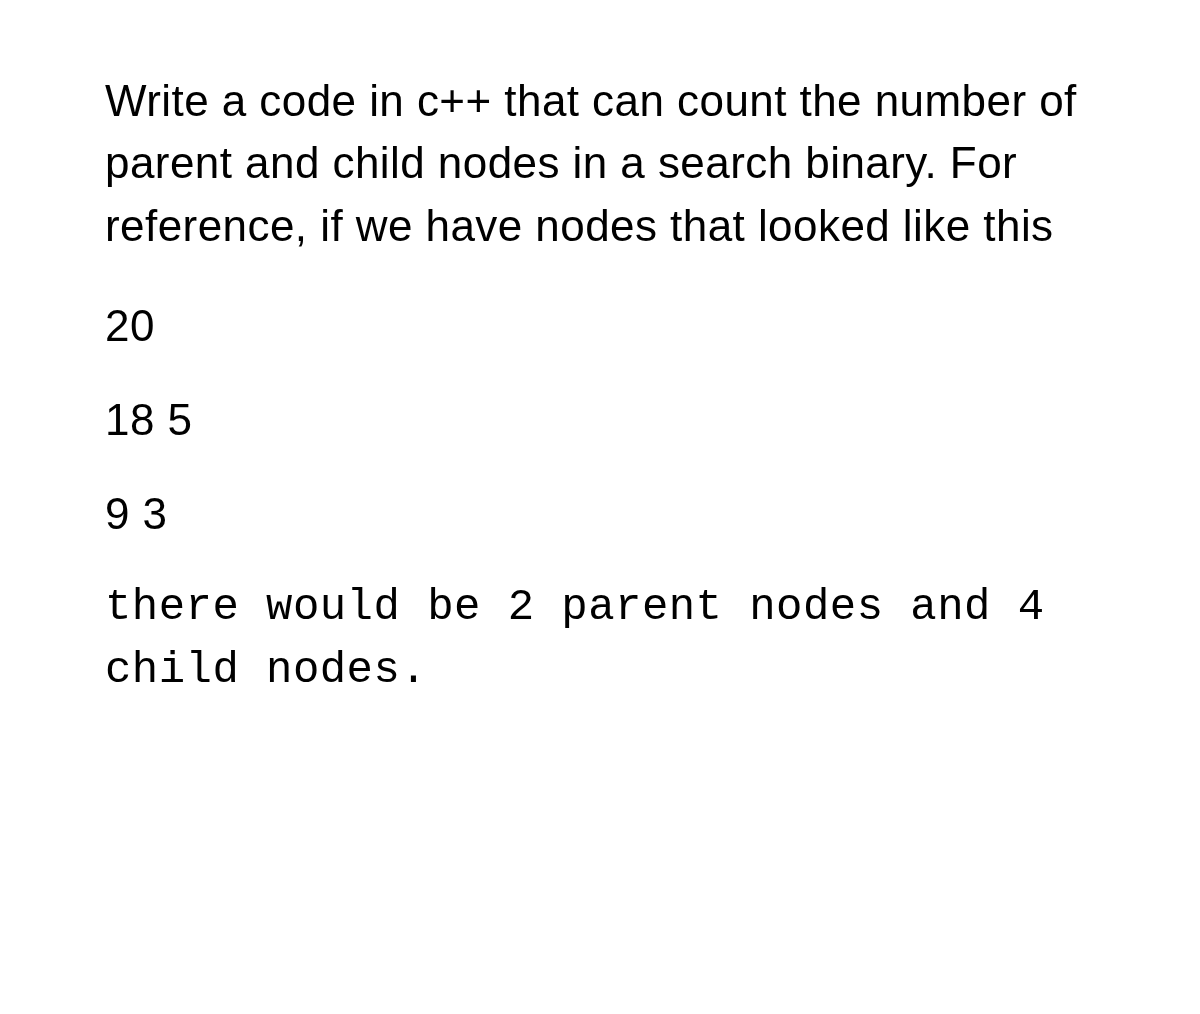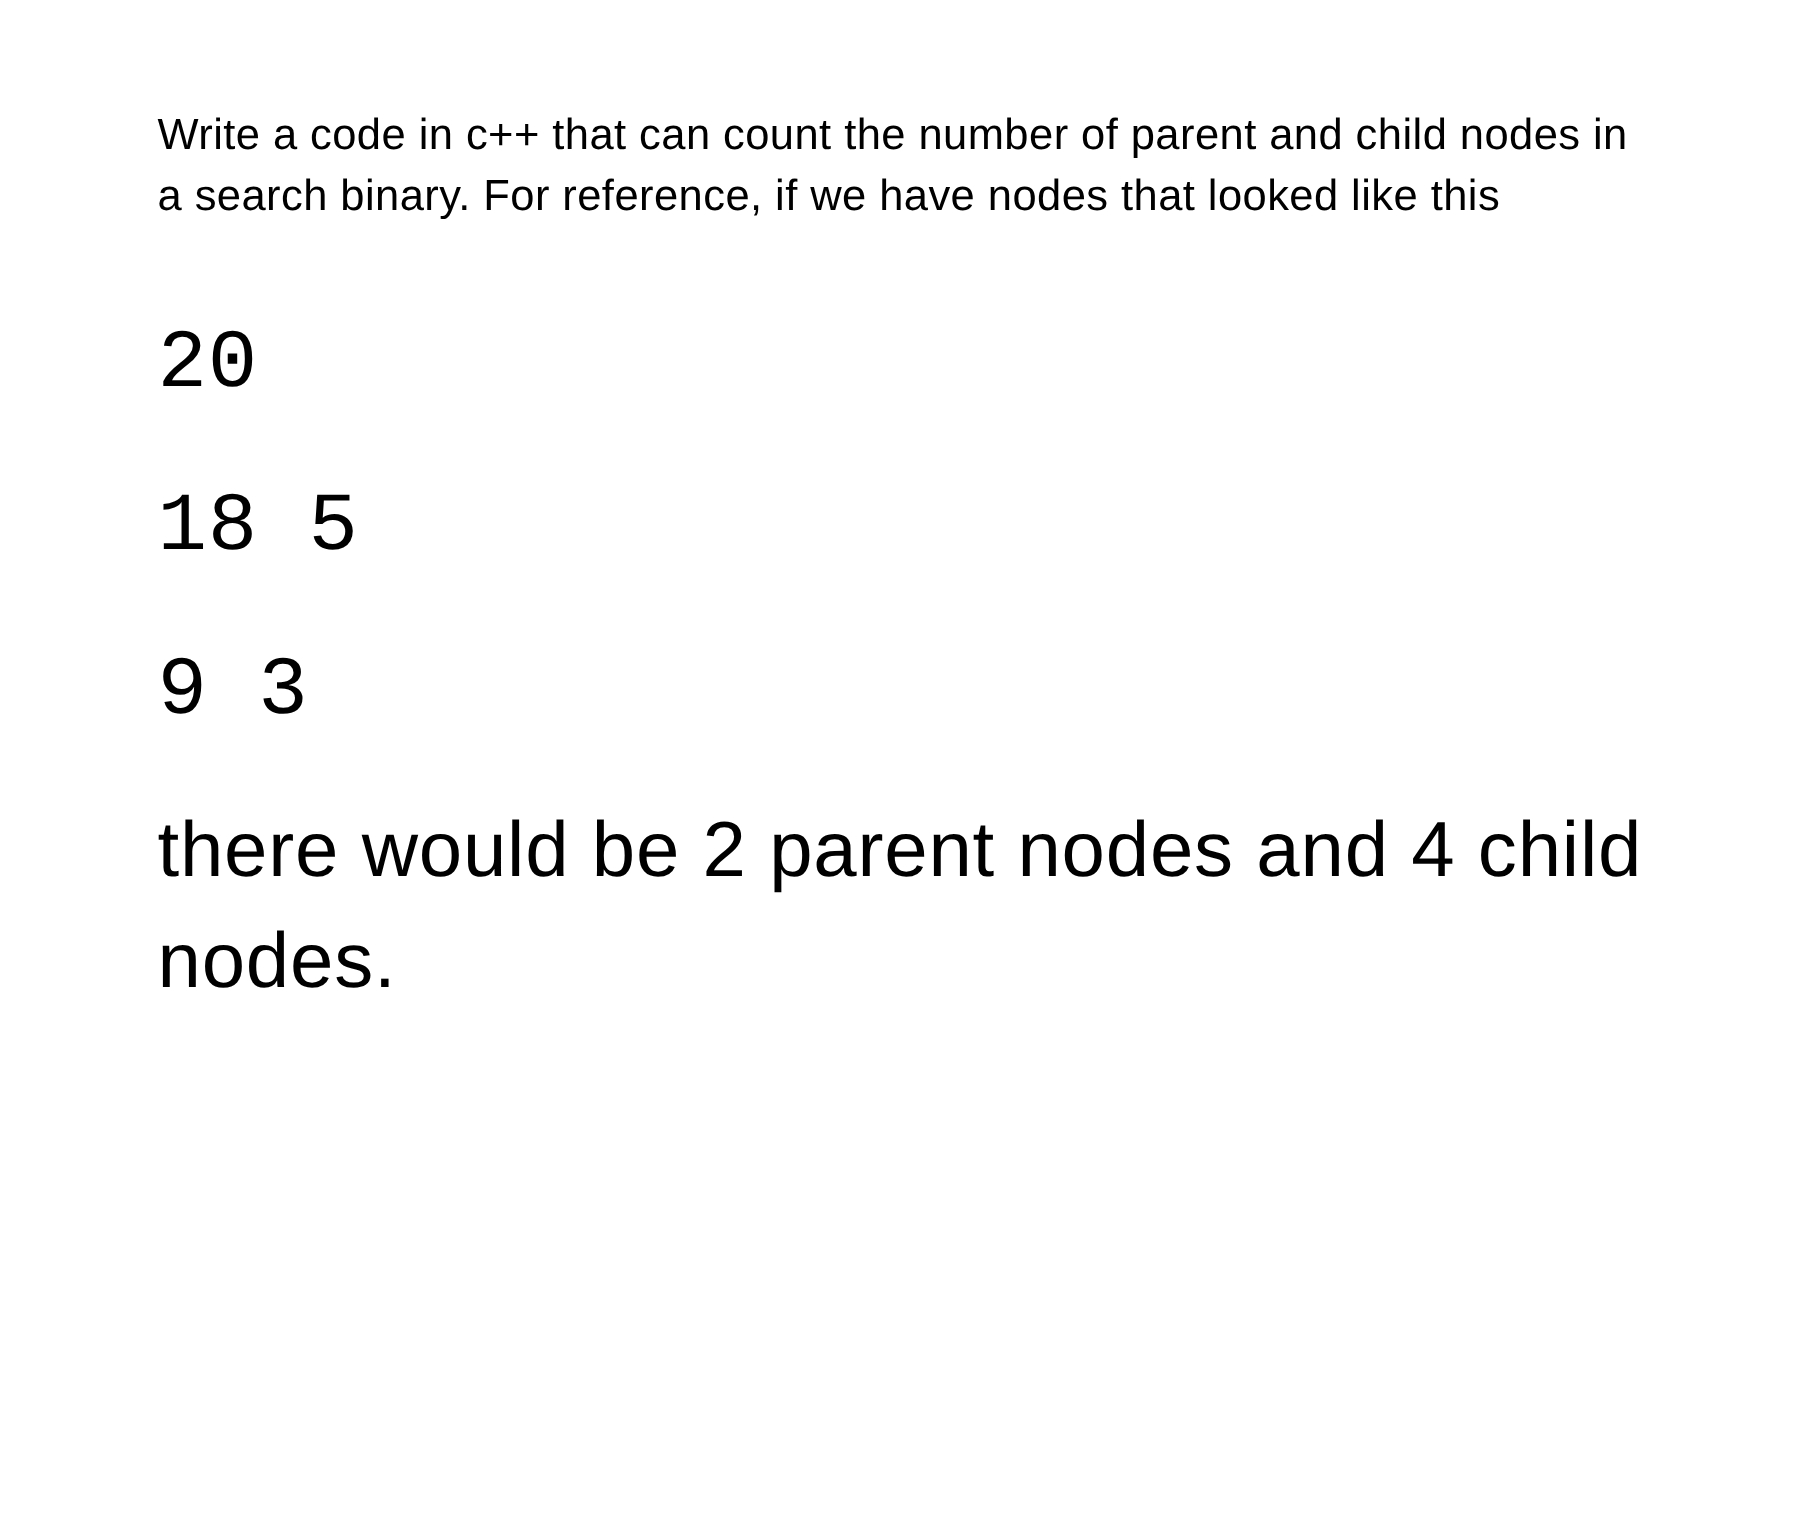--- a/index.html
+++ b/index.html
@@ -10,37 +10,37 @@
     body {
       background: #ffffff;
       width: 1200px;
       height: 1014px;
       font-family: -apple-system, BlinkMacSystemFont, 'Segoe UI', 'Helvetica Neue', Arial, sans-serif;
       font-weight: 400;
       color: #000000;
       padding: 70px 105px;
     }
     .paragraph {
-      font-size: 29px;
+      font-size: 44px;
       line-height: 1.42;
-      margin-bottom: 52px;
+      margin-bottom: 38px;
       letter-spacing: 0.01em;
     }
     .data-line {
-      font-size: 55px;
+      font-size: 44px;
       line-height: 1.4;
       margin-bottom: 32px;
       letter-spacing: 0.01em;
-      font-family: Liberation Mono, monospace;
     }
     .result-paragraph {
-      font-size: 52px;
+      font-size: 44px;
       line-height: 1.42;
       margin-top: 10px;
       letter-spacing: 0.01em;
+      font-family: Liberation Mono, monospace;
     }
   </style>
 </head>
 <body>
 
 <div class="paragraph">Write a code in c++ that can count the number of parent and child nodes in a search binary. For reference, if we have nodes that looked like this</div>
 
 <div class="data-line">20</div>
 <div class="data-line">18 5</div>
 <div class="data-line">9 3</div>

